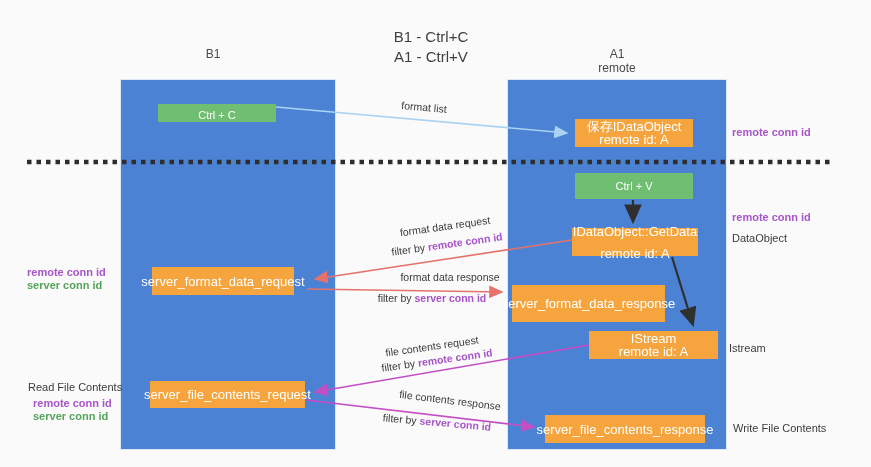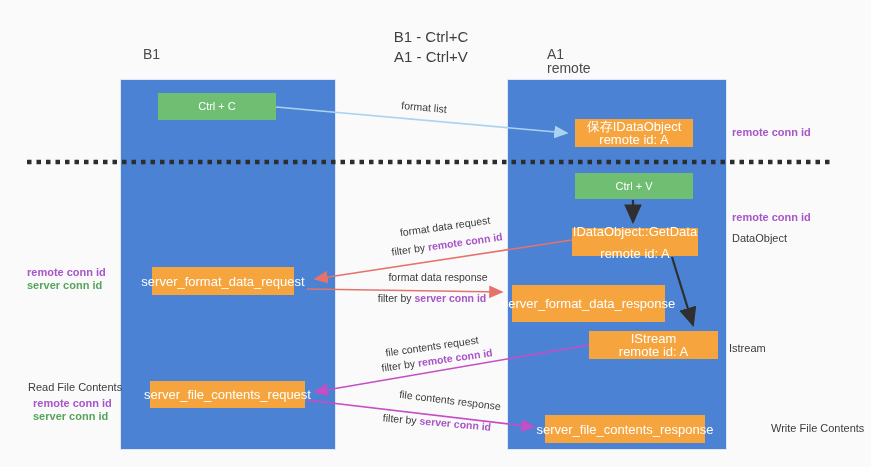--- a/index.html
+++ b/index.html
@@ -8,21 +8,21 @@
     font-family:"Liberation Sans",sans-serif;background:#fafafa;
   }
   .title{
     position:absolute;left:331px;top:7px;width:200px;text-align:center;
     font-size:15px;line-height:20px;color:#3f3f3f;margin-top:20px;
   }
   .lane{
     position:absolute;background:#4b82d4;border:1px solid #dde7f6;box-sizing:border-box;
   }
   .lane-header{
-    position:absolute;width:140px;text-align:left;font-size:14px;line-height:14px;color:#4a4a4a;
+    position:absolute;width:140px;text-align:center;font-size:12px;line-height:14px;color:#4a4a4a;
   }
   .node{
     position:absolute;box-sizing:border-box;display:flex;flex-direction:column;
     align-items:center;justify-content:center;
     background:#f6a53e;color:#ffffff;font-size:13px;line-height:13px;
     text-align:center;white-space:nowrap;
   }
   .node.green{background:#6fbe72;font-size:11px;}
   .annot{position:absolute;font-size:11px;line-height:13px;color:#3b3b3b;white-space:nowrap;}
   .annot.purple{color:#a855c8;font-weight:bold;}
@@ -73,21 +73,21 @@
     <line x1="27" y1="162" x2="833" y2="162" stroke="#2d2d2d" stroke-width="4.5" stroke-dasharray="4.5 5"></line>
     <line x1="276" y1="107" x2="567" y2="133" stroke="#a9d3f1" stroke-width="1.6" marker-end="url(#mBlue)"></line>
     <line x1="633" y1="200" x2="633" y2="222" stroke="#2f2f2f" stroke-width="2.2" marker-end="url(#mBlack)"></line>
     <line x1="672" y1="257" x2="693" y2="325" stroke="#2f2f2f" stroke-width="2.2" marker-end="url(#mBlack)"></line>
     <line x1="572" y1="240" x2="315" y2="279" stroke="#e5736b" stroke-width="1.6" marker-end="url(#mRed)"></line>
     <line x1="307" y1="289" x2="502" y2="292" stroke="#e5736b" stroke-width="1.6" marker-end="url(#mRed)"></line>
     <line x1="589" y1="345" x2="315" y2="392" stroke="#c44ec4" stroke-width="1.6" marker-end="url(#mMag)"></line>
     <line x1="306" y1="400" x2="534" y2="427" stroke="#c44ec4" stroke-width="1.6" marker-end="url(#mMag)"></line>
   </svg>
 
-  <div class="node green" style="left:158px;top:93px;width:118px;height:27px;">
+  <div class="node green" style="left:158px;top:104px;width:118px;height:18px;justify-content:flex-end;">
     <span>Ctrl + C</span>
   </div>
 
   <div class="node" style="left:575px;top:119px;width:118px;height:28px;">
     <span>保存IDataObject</span>
     <span>remote id: A</span>
   </div>
 
   <div class="node green" style="left:575px;top:173px;width:118px;height:26px;">
     <span>Ctrl + V</span>
@@ -123,21 +123,21 @@
     <span>format list</span>
   </div>
 
   <div class="msg" style="left:355px;top:220px;transform:rotate(-8deg);">
     <span>format data request</span>
   </div>
   <div class="msg" style="left:357px;top:238px;transform:rotate(-8deg);">
     <span>filter by </span><span class="kw-purple">remote conn id</span>
   </div>
 
-  <div class="msg" style="left:348px;top:271px;">
+  <div class="msg" style="left:360px;top:271px;">
     <span>format data response</span>
   </div>
   <div class="msg" style="left:342px;top:292px;">
     <span>filter by </span><span class="kw-purple">server conn id</span>
   </div>
 
   <div class="msg" style="left:342px;top:340px;transform:rotate(-8deg);">
     <span>file contents request</span>
   </div>
   <div class="msg" style="left:347px;top:354px;transform:rotate(-8deg);">
@@ -148,21 +148,21 @@
     <span>file contents response</span>
   </div>
   <div class="msg" style="left:347px;top:416px;transform:rotate(5deg);">
     <span>filter by </span><span class="kw-purple">server conn id</span>
   </div>
 
   <div class="annot purple" style="left:732px;top:126px;">remote conn id</div>
   <div class="annot purple" style="left:732px;top:211px;">remote conn id</div>
   <div class="annot" style="left:732px;top:232px;">DataObject</div>
   <div class="annot" style="left:729px;top:342px;">Istream</div>
-  <div class="annot" style="left:733px;top:422px;margin-left:38px;">Write File Contents</div>
+  <div class="annot" style="left:733px;top:422px;">Write File Contents</div>
 
   <div class="annot purple" style="left:27px;top:266px;">remote conn id</div>
   <div class="annot greenlbl" style="left:27px;top:279px;">server conn id</div>
   <div class="annot" style="left:28px;top:381px;">Read File Contents</div>
   <div class="annot purple" style="left:33px;top:397px;">remote conn id</div>
   <div class="annot greenlbl" style="left:33px;top:410px;">server conn id</div>
 
 </div>
 
 </body></html>

